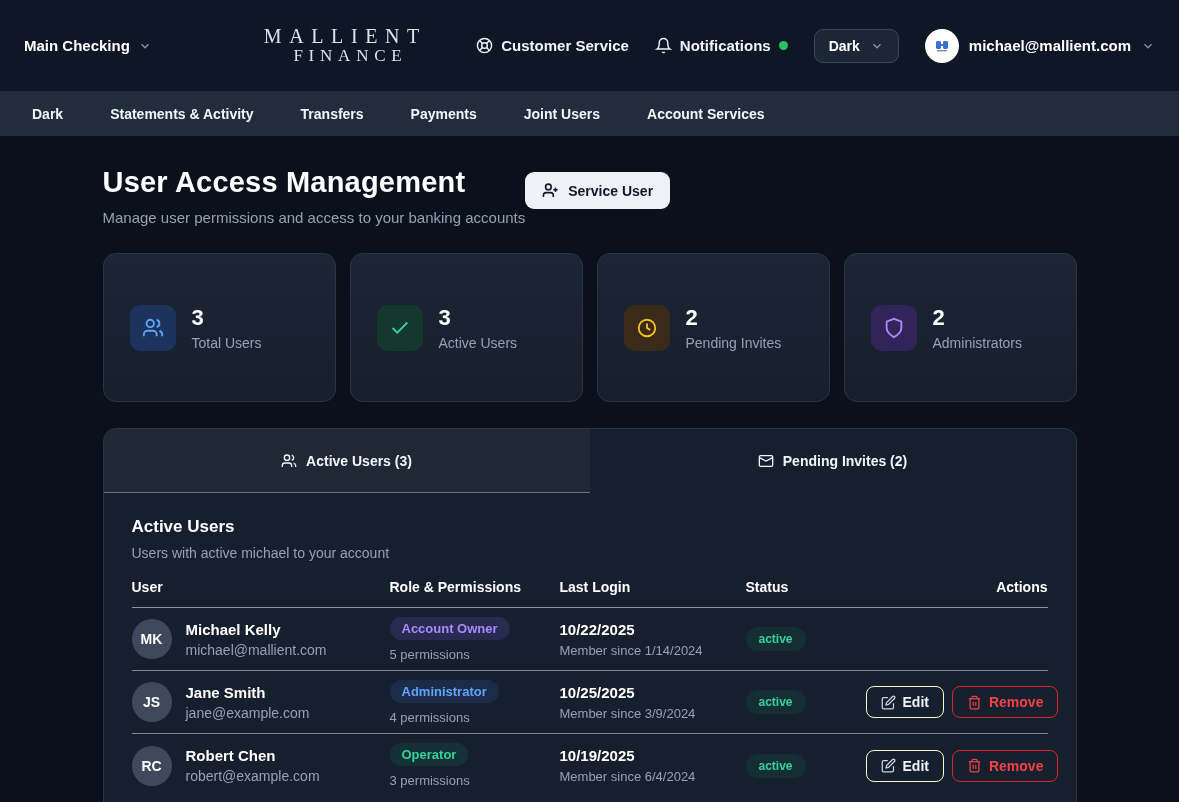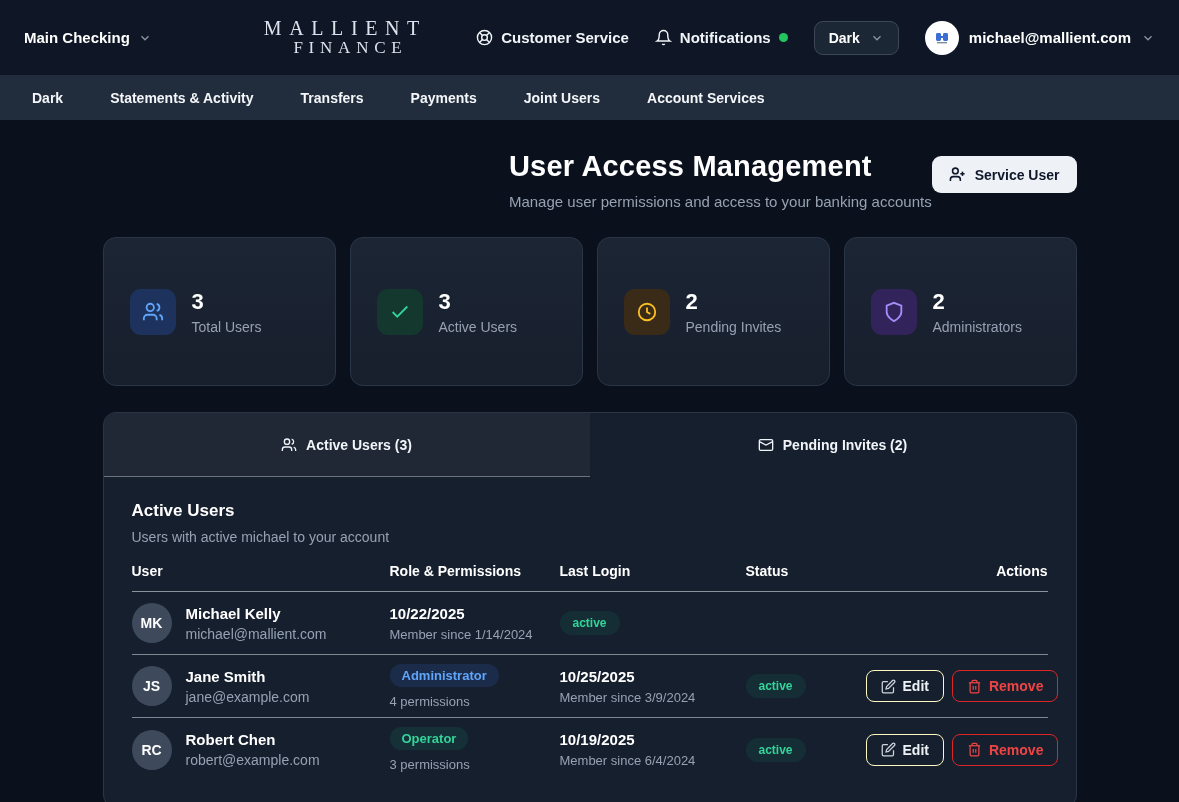--- a/index.html
+++ b/index.html
@@ -1,41 +1,41 @@
 <!DOCTYPE html>
 <html><head>
 <meta charset="utf-8">
 <style>
   * { margin:0; padding:0; box-sizing:border-box; }
   html,body { width:1179px; height:802px; background:#0a111d; font-family:"Liberation Sans", sans-serif; color:#e5e9f0; overflow:hidden; }
   .screen { width:1179px; height:802px; display:flex; flex-direction:column; }
 
   
-  .topbar { height:75px; background:#0f1726; display:flex; align-items:center; padding:0 24px; flex:none; }
+  .topbar { height:91px; background:#0f1726; display:flex; align-items:center; padding:0 24px; flex:none; }
   .acct-select { display:flex; align-items:center; gap:8px; color:#fff; font-size:15px; font-weight:700; cursor:pointer; }
   .chev { width:14px; height:14px; stroke:#8a94a6; stroke-width:2.2; fill:none; }
   .logo { margin-left:112px; text-align:center; font-family:"Liberation Serif", serif; color:#dde3ec; line-height:1.1; }
   .logo .l1 { font-size:20px; letter-spacing:0.38em; }
   .logo .l2 { font-size:17px; letter-spacing:0.34em; margin-left:0.6em; }
   .top-right { margin-left:auto; display:flex; align-items:center; gap:26px; }
   .top-link { display:flex; align-items:center; gap:8px; color:#f1f5f9; font-size:15px; font-weight:700; cursor:pointer; }
   .top-ic { width:17px; height:17px; stroke:#f1f5f9; stroke-width:2; fill:none; }
   .green-dot { width:9px; height:9px; border-radius:50%; background:#22c55e; display:inline-block; }
   .theme-btn { display:flex; align-items:center; gap:10px; background:#1c2735; border:1px solid #3b4758; border-radius:9px; padding:8px 14px; color:#fff; font-size:14px; font-weight:700; cursor:pointer; }
   .user-menu { display:flex; align-items:center; gap:10px; cursor:pointer; color:#fff; font-size:15px; font-weight:700; }
   .avatar-brand { width:34px; height:34px; border-radius:50%; background:#fff; display:flex; align-items:center; justify-content:center; }
 
   
   .nav { height:45px; background:#212c3c; display:flex; align-items:center; gap:47px; padding:0 32px; flex:none; }
   .nav-item { color:#f4f6f9; font-size:14px; font-weight:700; cursor:pointer; white-space:nowrap; }
 
   
   .main { flex:1; padding:30px 0 0; }
   .container { width:974px; margin:0 auto; }
-  .title-row { display:flex; align-items:flex-start; justify-content:flex-end; }
+  .title-row { display:flex; align-items:flex-start; justify-content:flex-start; }
   .page-title { font-size:29px; font-weight:800; color:#fff; letter-spacing:0.2px; }
   .page-sub { margin-top:10px; font-size:15px; color:#96a1b3; }
   .invite-btn { display:flex; align-items:center; gap:9px; background:#eef1f6; color:#0f172a; border:none; border-radius:9px; padding:10px 17px; font-size:14px; font-weight:700; cursor:pointer; margin-top:6px; font-family:inherit; }
   .invite-btn svg { width:17px; height:17px; stroke:#0f172a; stroke-width:2.2; fill:none; }
 
   
   .stats { margin-top:27px; display:grid; grid-template-columns:repeat(4,1fr); gap:14px; }
   .stat-card { height:149px; background:linear-gradient(180deg,#1c2534 0%,#171f2d 100%); border:1px solid #2a3648; border-radius:13px; display:flex; align-items:center; padding:0 26px; gap:16px; }
   .stat-iconbox { width:46px; height:46px; border-radius:11px; display:flex; align-items:center; justify-content:center; flex:none; }
   .stat-iconbox svg { width:22px; height:22px; fill:none; stroke-width:2; }
@@ -260,20 +260,24 @@
 
           <div class="grid-row trow">
             <div class="user-cell">
               <div class="row-avatar">MK</div>
               <div>
                 <div class="u-name">Michael Kelly</div>
                 <div class="u-email">michael@mallient.com</div>
               </div>
             </div>
             <div>
+              <span class="badge badge-owner">Account Owner</span>
+              <div class="perm">5 permissions</div>
+            </div>
+            <div>
               <div class="login-date">10/22/2025</div>
               <div class="member-since">Member since 1/14/2024</div>
             </div>
             <div><span class="status-pill">active</span></div>
             <div class="actions-cell"></div>
           </div>
 
           <div class="grid-row trow">
             <div class="user-cell">
               <div class="row-avatar">JS</div>

